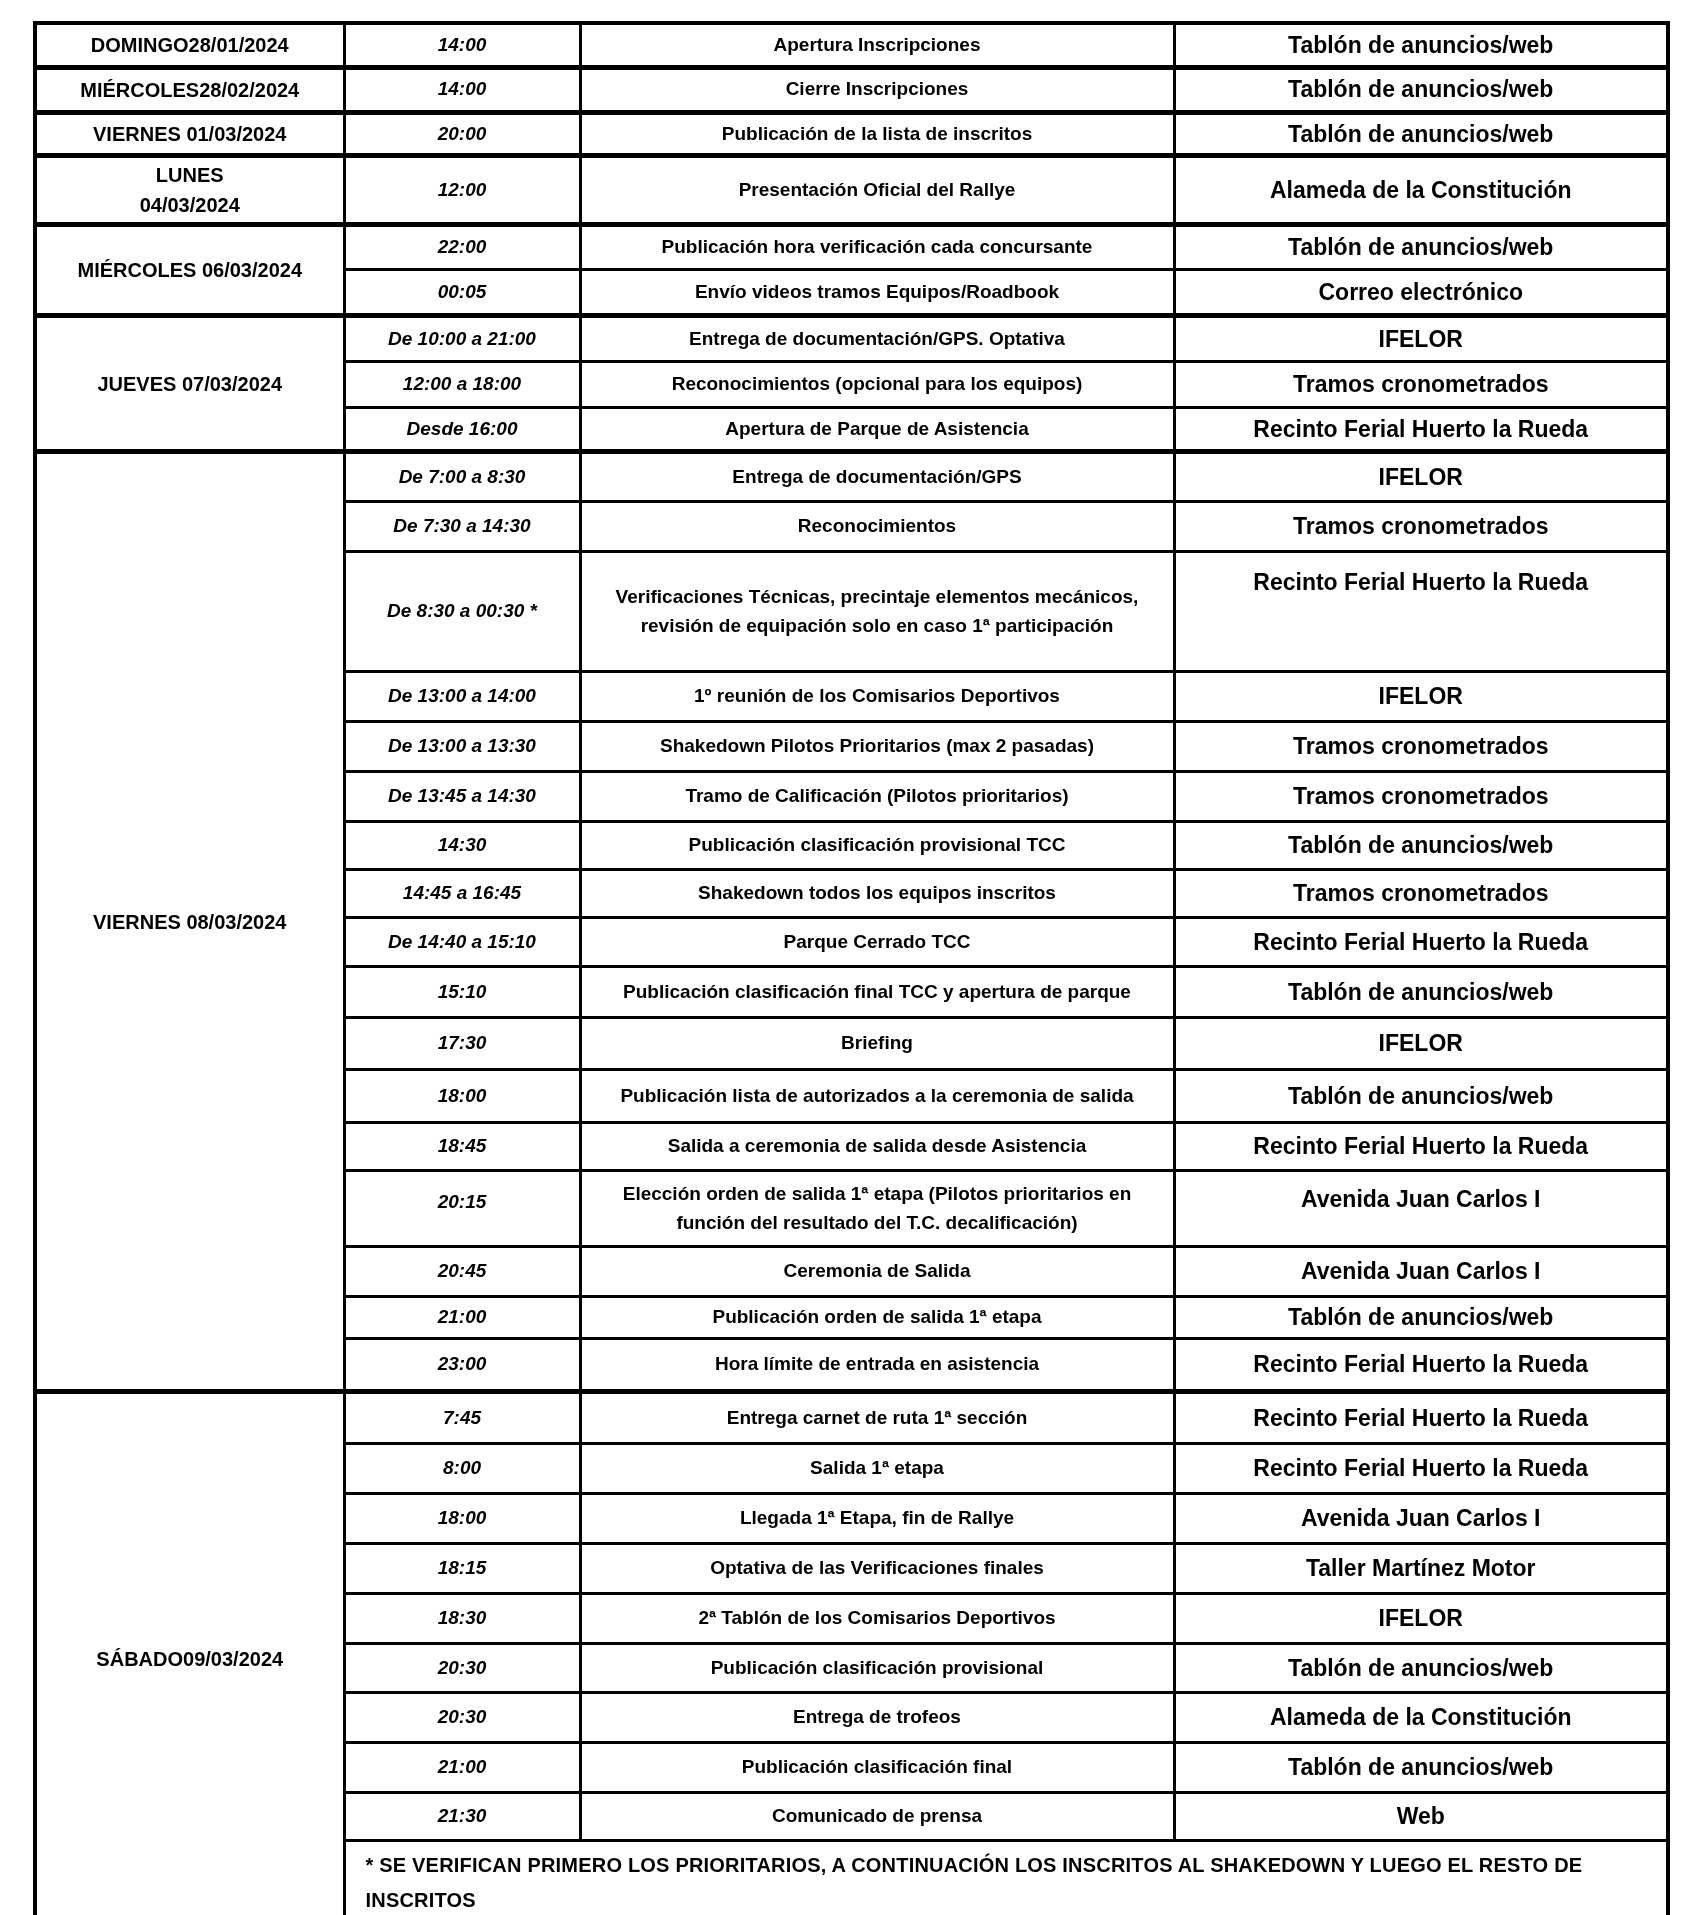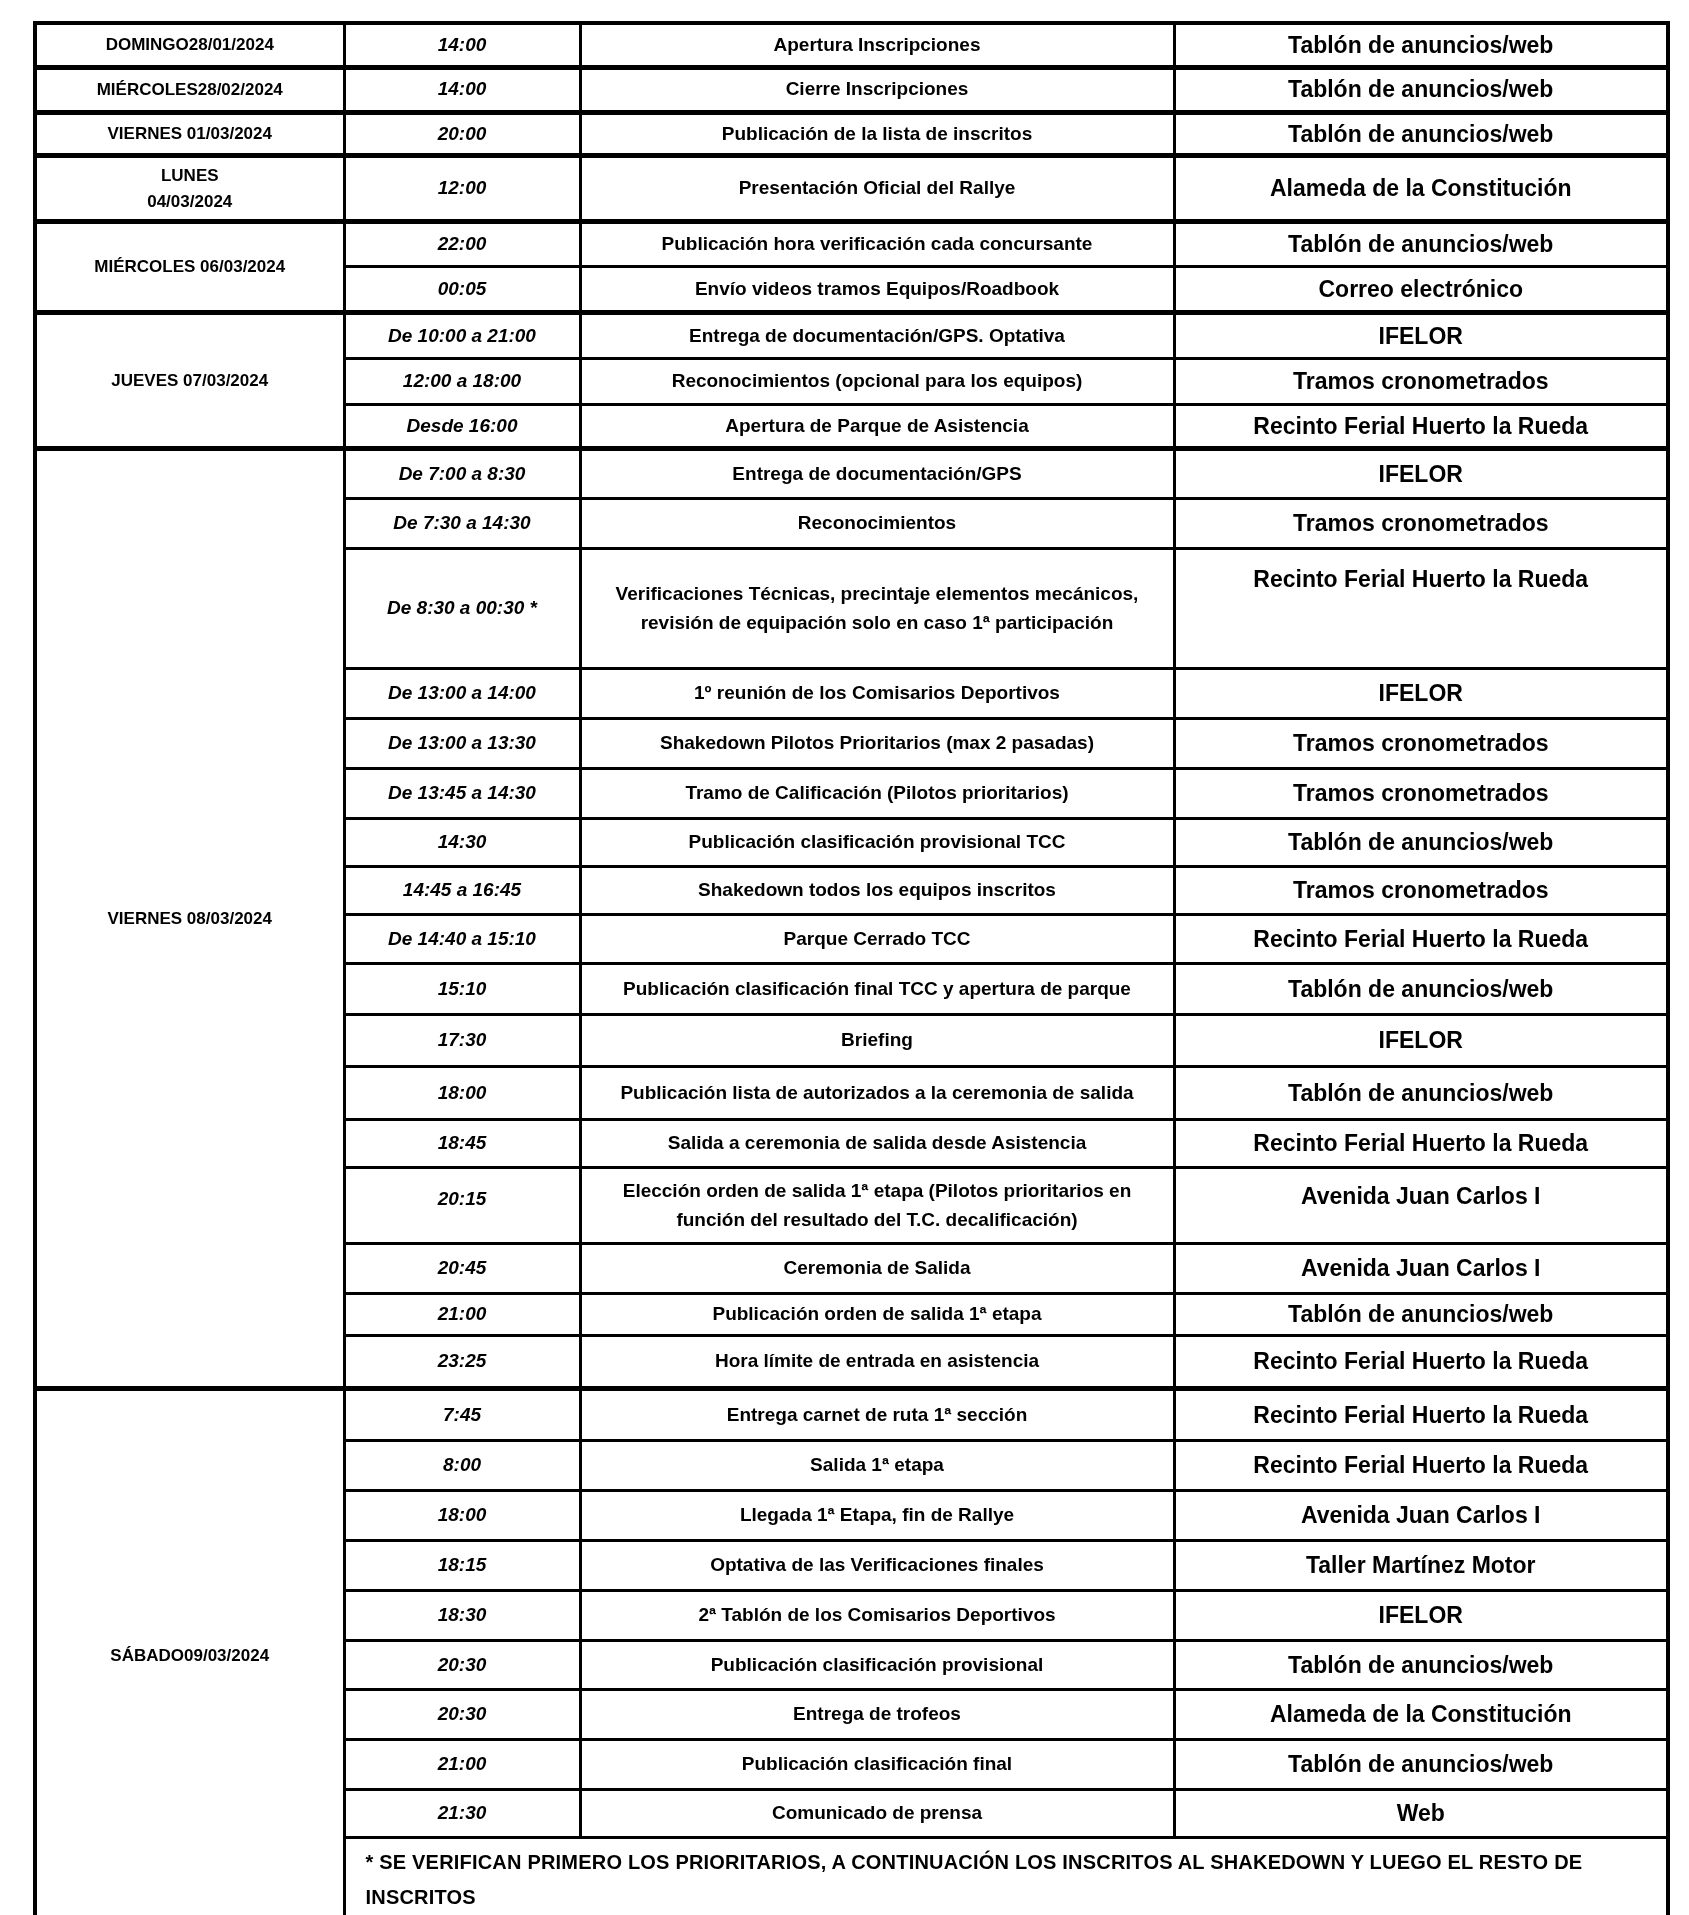--- a/index.html
+++ b/index.html
@@ -9,21 +9,21 @@
     border-collapse:collapse;table-layout:fixed;
     border:4px solid #000;
   }
   td{
     border:3px solid #000;
     font-weight:700;font-size:19px;line-height:1.5;
     text-align:center;vertical-align:middle;
     padding:2px 8px;overflow:hidden;
   }
   tr.gs td{border-top-width:5px;}
-  td.date{white-space:pre-line;font-size:17px;padding:2px 6px;}
+  td.date{white-space:pre-line;font-size:20px;padding:2px 6px;}
   td.time{font-size:19px;font-style:italic;}
   td.event{font-size:19px;padding:2px 6px;}
   td.place{font-size:23px;}
   td.footnote{
     text-align:left;font-size:20px;line-height:1.75;
     padding:6px 16px 6px 20px;letter-spacing:0.2px;
   }
 </style>
 </head>
 <body>
@@ -170,21 +170,21 @@
       <td class="time">20:45</td>
       <td class="event">Ceremonia de Salida</td>
       <td class="place">Avenida Juan Carlos I</td>
     </tr>
     <tr style="height:42px">
       <td class="time">21:00</td>
       <td class="event">Publicación orden de salida 1ª etapa</td>
       <td class="place">Tablón de anuncios/web</td>
     </tr>
     <tr style="height:53px">
-      <td class="time">23:25</td>
+      <td class="time">23:00</td>
       <td class="event">Hora límite de entrada en asistencia</td>
       <td class="place">Recinto Ferial Huerto la Rueda</td>
     </tr>
 
     <tr class="gs" style="height:52px">
       <td class="date" rowspan="10">SÁBADO09/03/2024</td>
       <td class="time">7:45</td>
       <td class="event">Entrega carnet de ruta 1ª sección</td>
       <td class="place">Recinto Ferial Huerto la Rueda</td>
     </tr>

